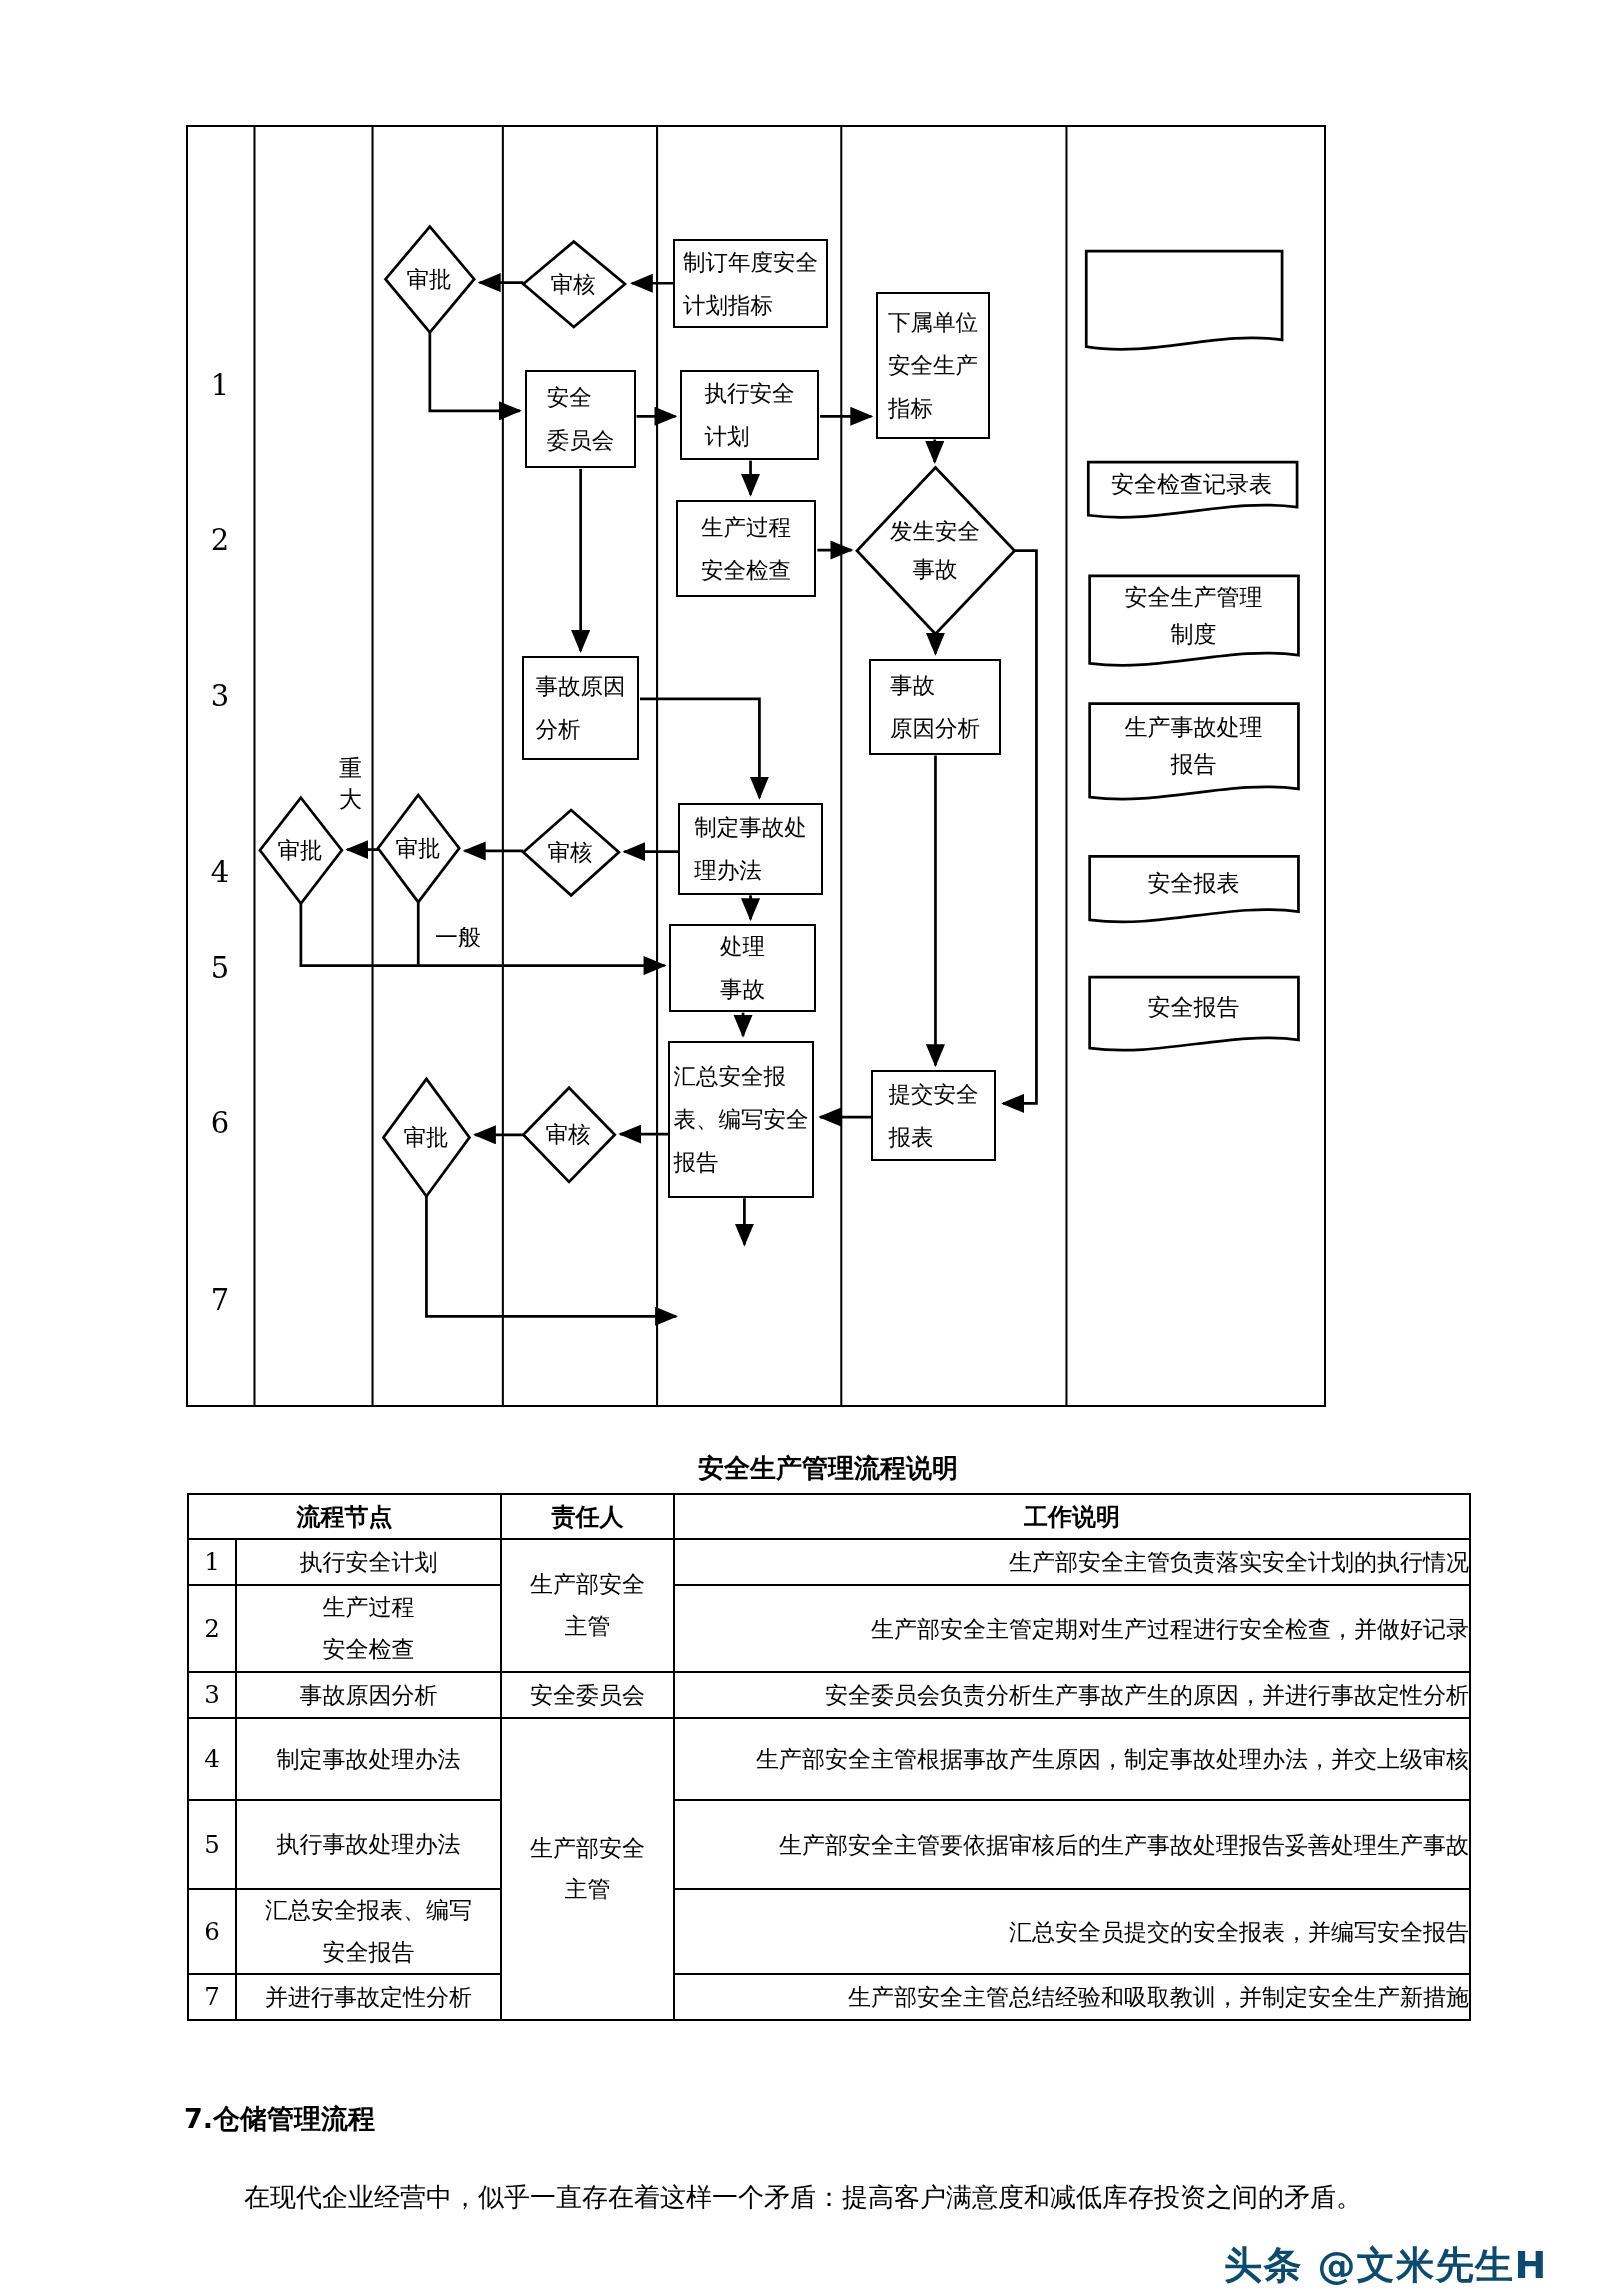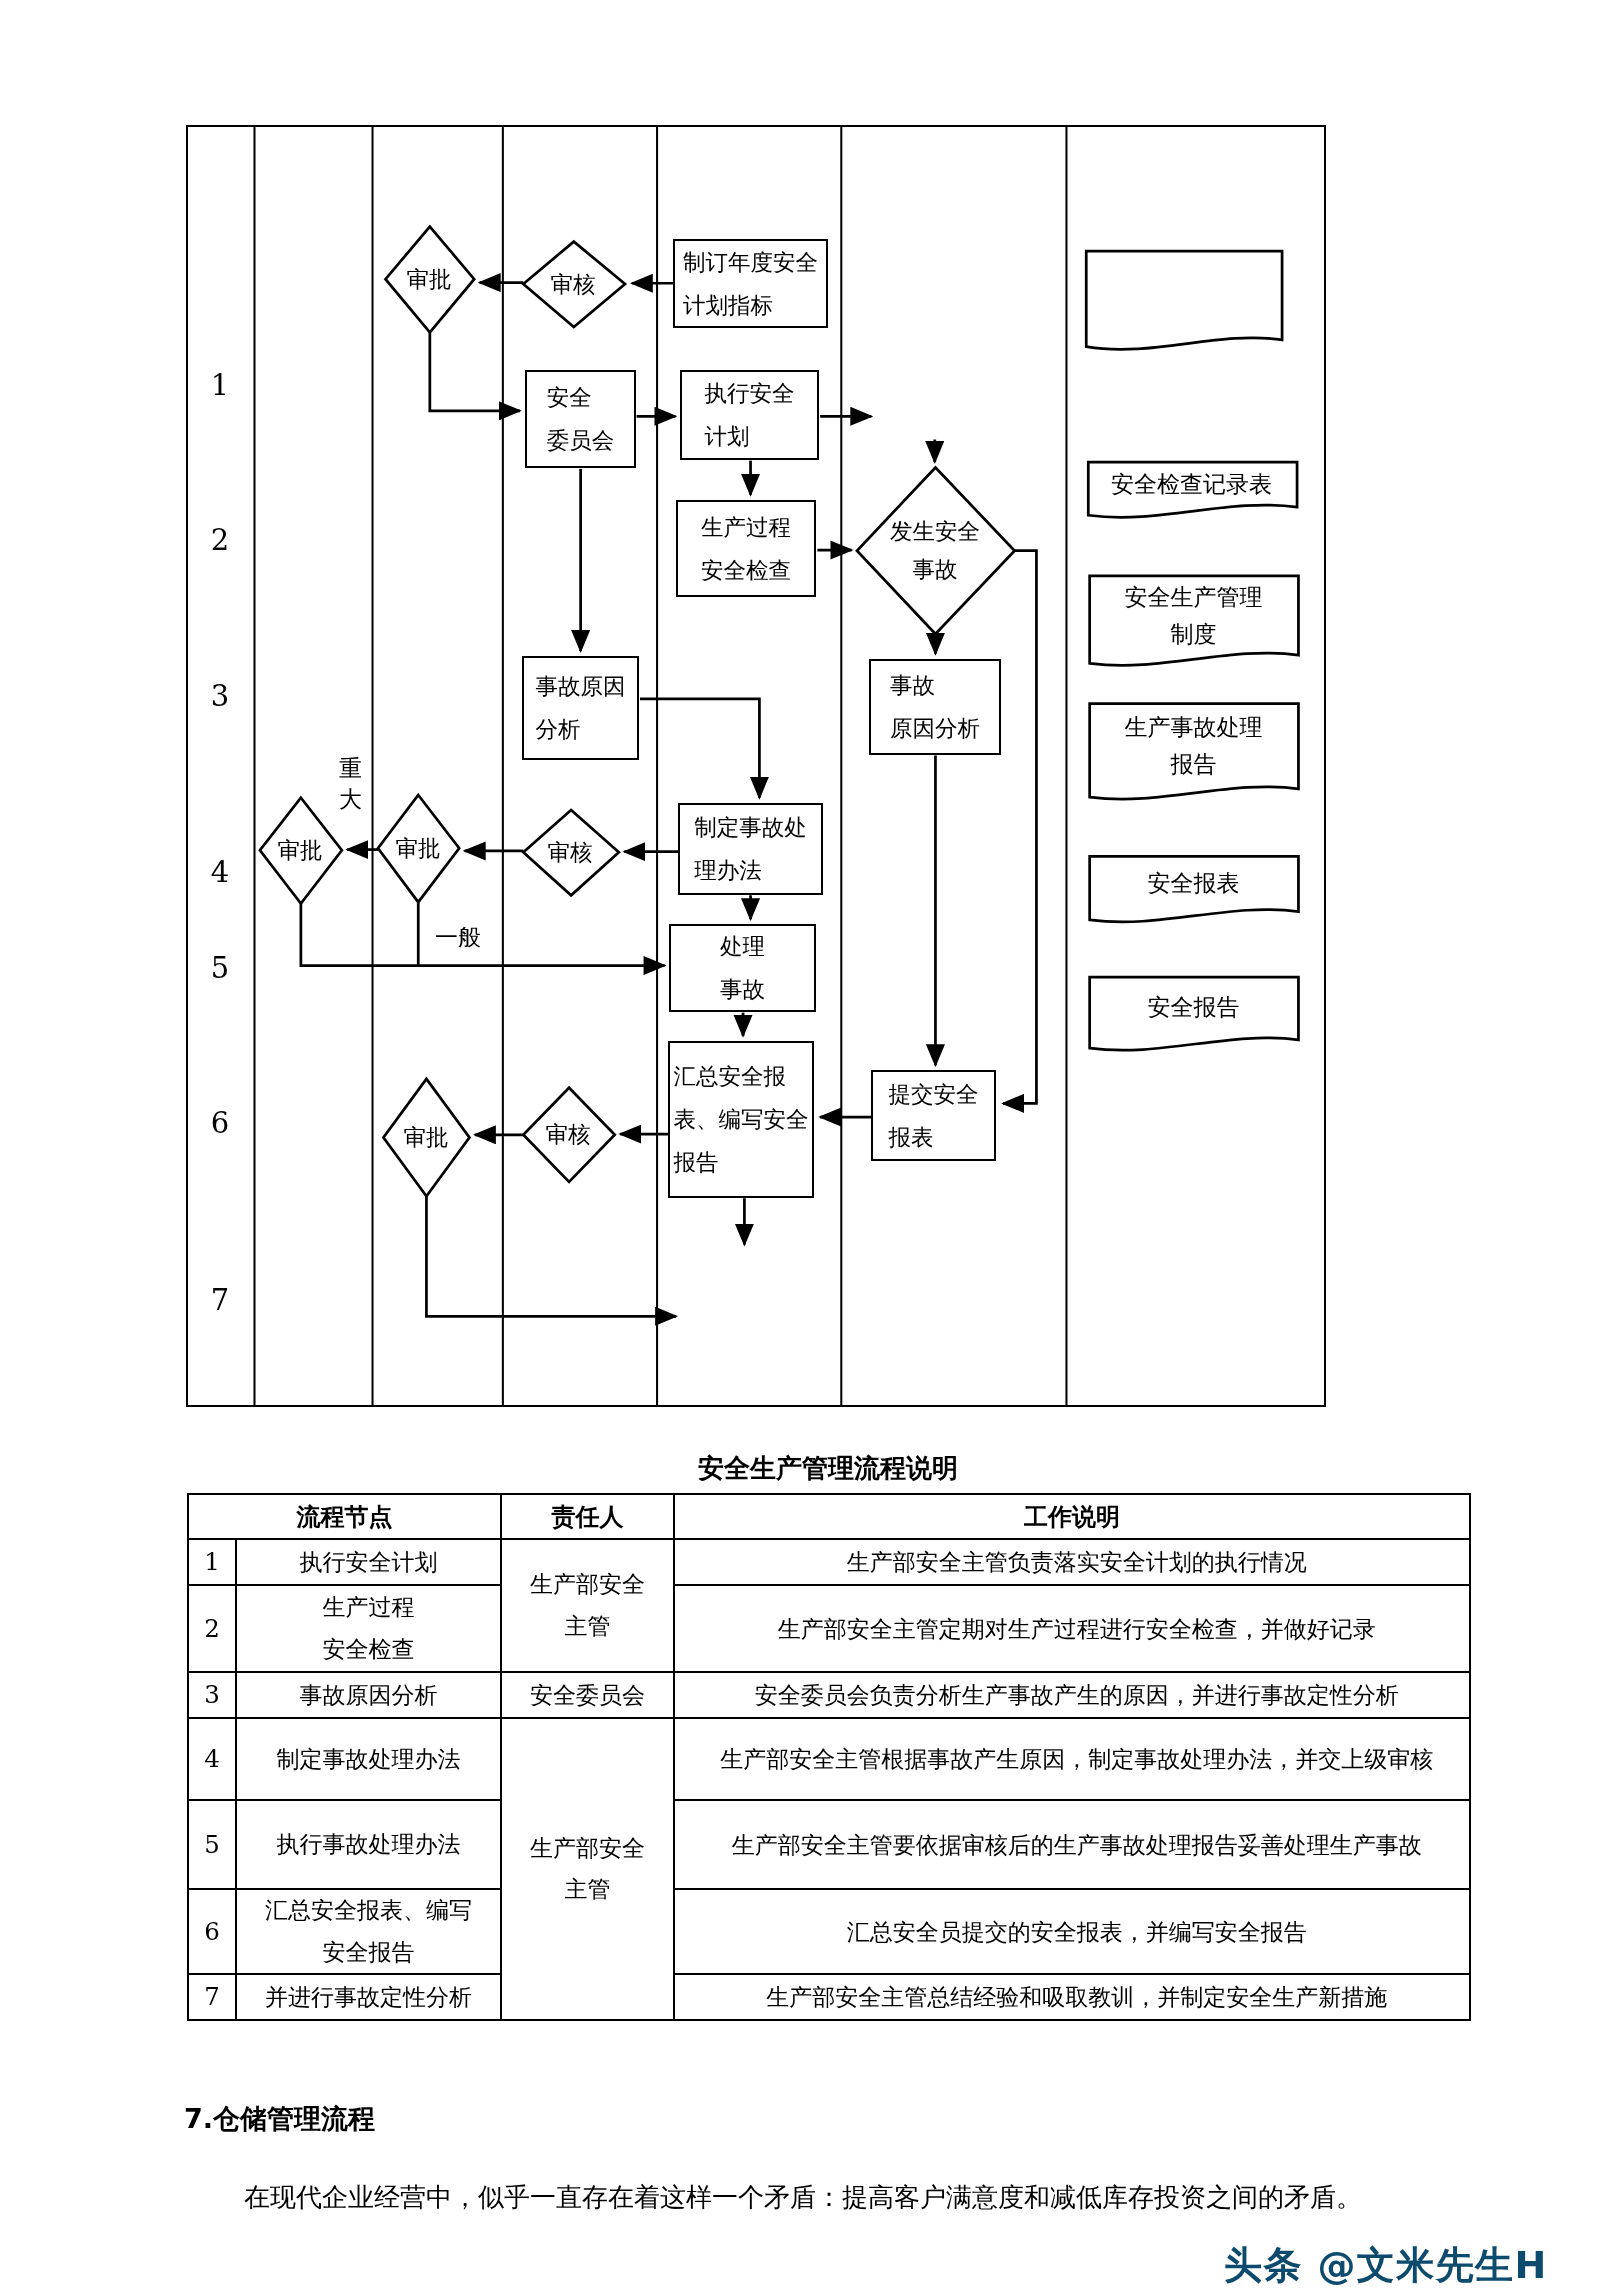--- a/index.html
+++ b/index.html
@@ -15,21 +15,21 @@
         font-size:22.5px;line-height:1.7;white-space:pre-line;}
   .doclabel{position:absolute;display:flex;align-items:center;justify-content:center;
         text-align:center;font-size:23px;line-height:1.6;white-space:pre-line;box-sizing:border-box;}
   .rownum{position:absolute;transform:translate(-50%,-50%);font-size:29px;}
   .edgelabel{position:absolute;font-size:23px;line-height:1.35;}
   
   #table-title{left:187px;top:1451px;width:1282px;text-align:center;font-size:26px;font-weight:600;}
   #process-table{left:187px;top:1493px;width:1282px;border-collapse:collapse;table-layout:fixed;position:absolute;}
   #process-table td{border:2px solid #000;font-size:23px;text-align:center;vertical-align:middle;
         white-space:pre-line;line-height:1.8;padding:0;}
-  #process-table td.desc{text-align:center;padding-left:9.5px;line-height:1.4;}
+  #process-table td.desc{text-align:right;padding-left:9.5px;line-height:1.4;}
   #process-table td.hdr{font-weight:700;font-size:24px;}
   #process-table td.num{font-size:24.5px;}
   
   #section-heading{left:184px;top:2101px;font-size:27px;font-weight:bold;font-family:"DejaVu Sans","Liberation Sans",sans-serif;}
   #section-paragraph{left:244px;top:2180px;width:1227px;font-size:26px;}
   #watermark{left:1224px;top:2240px;font-size:38px;font-weight:bold;letter-spacing:1.4px;
         font-family:"DejaVu Sans","Liberation Sans",sans-serif;color:#0c4a6e;
         text-shadow:2px 2px 0 #fff,-1.4px -1.4px 0 #fff,1.4px -1.4px 0 #fff;}
 </style>
 </head>
@@ -109,20 +109,23 @@
   <div class="rownum" style="left:32px;top:841px">5</div>
   <div class="rownum" style="left:32px;top:996px">6</div>
   <div class="rownum" style="left:32px;top:1173px">7</div>
 
   <div class="node" style="left:485px;top:112px;width:155px;height:89px">制订年度安全
 计划指标</div>
   <div class="node" style="left:337px;top:243px;width:111px;height:98px">安全
 委员会</div>
   <div class="node" style="left:492px;top:243px;width:139px;height:90px">执行安全
 计划</div>
+  <div class="node" style="left:688px;top:165px;width:114px;height:147px">下属单位
+安全生产
+指标</div>
   <div class="node" style="left:488px;top:373px;width:140px;height:97px">生产过程
 安全检查</div>
   <div class="node" style="left:334px;top:529px;width:117px;height:104px">事故原因
 分析</div>
   <div class="node" style="left:681px;top:532px;width:132px;height:96px">事故
 原因分析</div>
   <div class="node" style="left:490px;top:676px;width:145px;height:92px">制定事故处
 理办法</div>
   <div class="node" style="left:481px;top:797px;width:147px;height:88px">处理
 事故</div>

